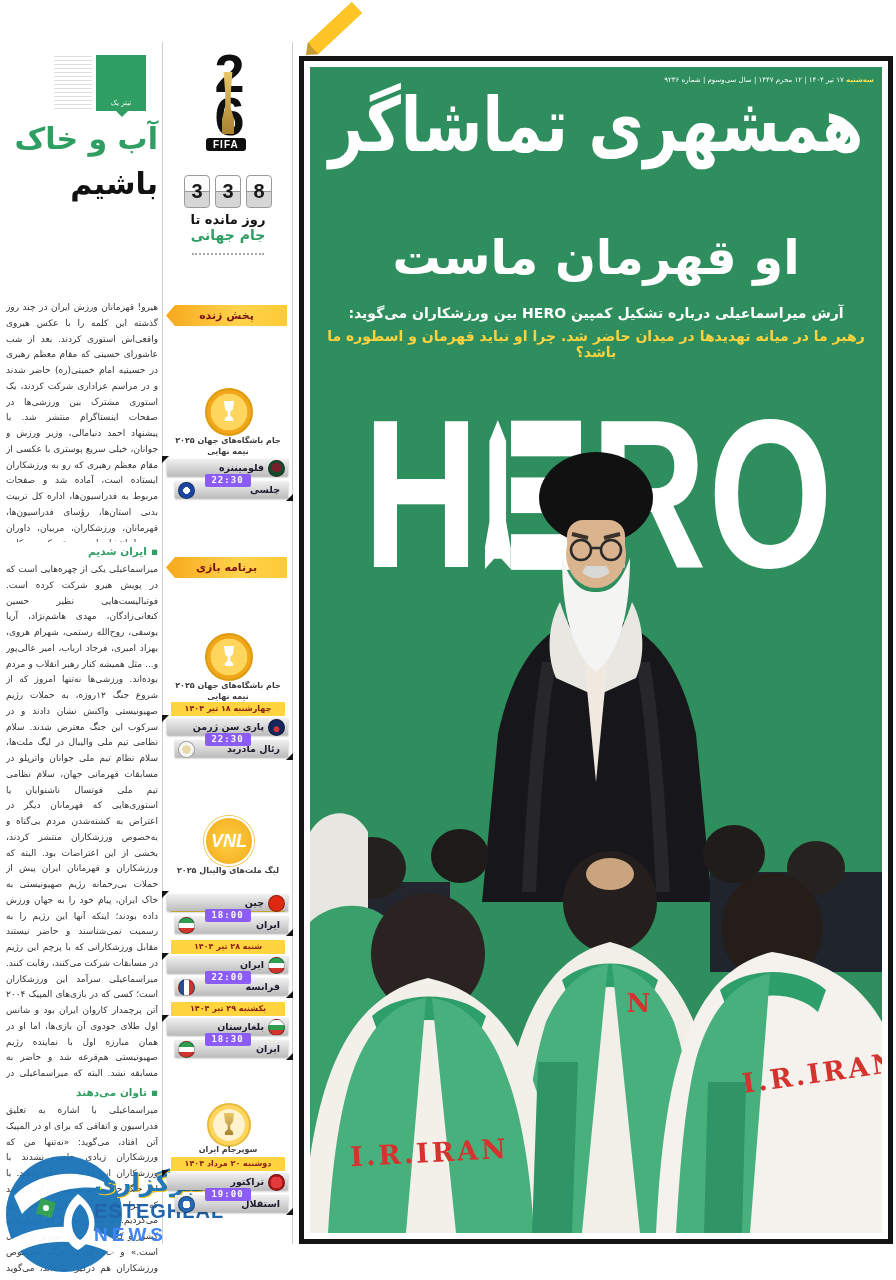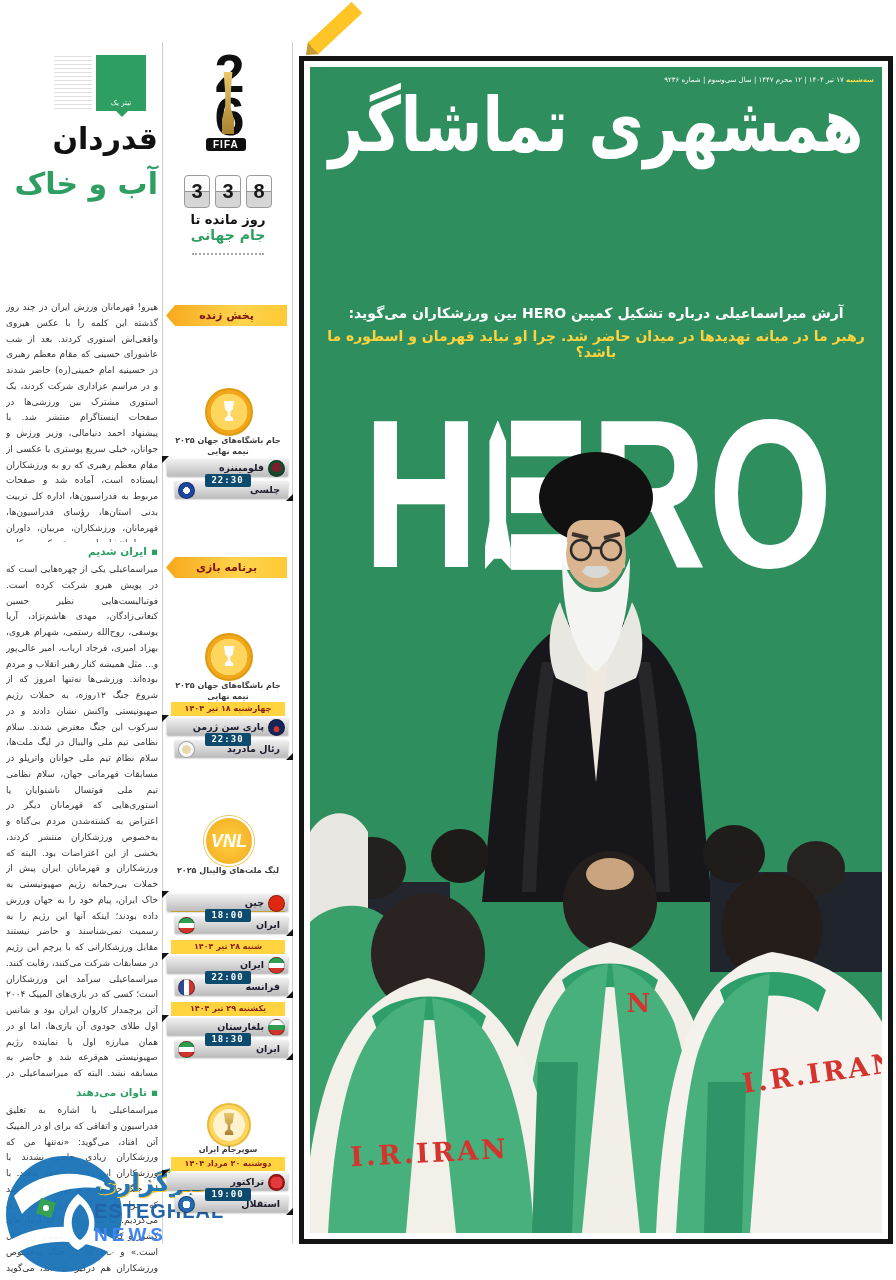--- a/index.html
+++ b/index.html
@@ -81,21 +81,21 @@
       box-shadow:0 1px 2px rgba(0,0,0,.35);}
   .bar .name{display:block;direction:rtl;font-size:9.5px;font-weight:bold;color:#1c1c2e;
       line-height:17px;text-align:right;white-space:nowrap;overflow:hidden;}
   .bar.home .name{padding-right:24px;padding-left:4px;}
   .bar.away .name{padding-right:8px;padding-left:24px;}
   .bar.away{margin-top:5px;margin-left:8px;}
   .tlogo{position:absolute;top:1px;width:15px;height:15px;border-radius:50%;border:1px solid rgba(0,0,0,.35);}
   .bar.home .tlogo{right:3px;}
   .bar.away .tlogo{left:3px;}
   .mtime{position:absolute;left:50%;transform:translateX(-50%);top:15px;width:46px;height:13px;
-      background:#0c4a6e;border-radius:2px;color:#fff;font-family:"DejaVu Sans Mono",monospace;
+      background:#8b5cf6;border-radius:2px;color:#fff;font-family:"DejaVu Sans Mono",monospace;
       font-size:9px;font-weight:bold;line-height:13px;text-align:center;letter-spacing:1px;z-index:2;}
   .match::before{content:"";position:absolute;left:-5px;top:-3px;
       border-top:7px solid #141414;border-right:7px solid transparent;}
   .match::after{content:"";position:absolute;right:-5px;bottom:-3px;
       border-bottom:7px solid #141414;border-left:7px solid transparent;}
 
   
   .lg-flu{background:radial-gradient(circle at 50% 42%,#7a1f2b 0 40%,#1a4a2e 42%);}
   .lg-che{background:radial-gradient(circle,#fff 0 30%,#1c47a0 32%);}
   .lg-psg{background:radial-gradient(circle at 50% 62%,#d0342c 0 24%,#15275a 26%);}
@@ -145,22 +145,22 @@
 <div class="page">
 
   <div class="vline" style="left:162px;"></div>
   <div class="vline" style="left:292px;"></div>
 
   <div class="abs deco-lines"></div>
   <div class="abs kicker-tab">
     <span>تیتر یک</span>
   </div>
   <div class="abs art-headline">
-    <div>قدردان</div>
     <div class="g">آب و خاک</div>
+    <div>باشیم</div>
   </div>
   <div class="abs art-body" style="left:6px;top:300px;height:242px;">هیرو! قهرمانان ورزش ایران در چند روز گذشته این کلمه را با عکس هیروی واقعی‌اش استوری کردند. بعد از شب عاشورای حسینی که مقام معظم رهبری در حسینیه امام خمینی(ره) حاضر شدند و در مراسم عزاداری شرکت کردند، یک استوری مشترک بین ورزشی‌ها در صفحات اینستاگرام منتشر شد. با پیشنهاد احمد دنیامالی، وزیر ورزش و جوانان، خیلی سریع پوستری با عکسی از مقام معظم رهبری که رو به ورزشکاران ایستاده است، آماده شد و صفحات مربوط به فدراسیون‌ها، اداره کل تربیت بدنی استان‌ها، رؤسای فدراسیون‌ها، قهرمانان، ورزشکاران، مربیان، داوران و... با انتشار این پوستر که به کلمه HERO مزین شده بود، رهبر کشور را به‌عنوان قهرمان اصلی معرفی کردند. اما چرا آنها این کار را انجام دادند؟ و چرا مقام معظم رهبری برای قهرمانان یک کشور در یک شب قهرمان اصلی می‌شود؟ دلیلش را آرش میراسماعیلی به‌خوبی توضیح می‌دهد: «ما این پویش را به راه انداختیم تا همه دنیا بداند که رهبر ما اسطوره و قهرمان ماست. چرا او قهرمان ما نباشد؟ با وجود همه تهدیدها و جو منفی که راه انداخته بودند، رهبر ما در میدان حاضر شد. بخش کوچکی از اتفاقاتی که در این چند روز برای کشور ما افتاد، برای کشورهای دیگر پیش آمد و دیدیم که چطور رهبران آنها فرار کردند و کشورشان از هم گسیخت. اما رهبر ما با اقتدار و صلابت کشور را رهبری کردند و باید قدردان او باشیم.»</div>
   <div class="abs sec-head" style="left:6px;top:545px;">ایران شدیم</div>
   <div class="abs art-body" style="left:6px;top:562px;height:520px;">میراسماعیلی یکی از چهره‌هایی است که در پویش هیرو شرکت کرده است. فوتبالیست‌هایی نظیر حسین کنعانی‌زادگان، مهدی هاشم‌نژاد، آریا یوسفی، روح‌الله رستمی، شهرام هروی، بهزاد امیری، فرجاد ارباب، امیر عالی‌پور و... مثل همیشه کنار رهبر انقلاب و مردم بوده‌اند. ورزشی‌ها نه‌تنها امروز که از شروع جنگ ۱۲روزه، به حملات رژیم صهیونیستی واکنش نشان دادند و در سرکوب این جنگ معترض شدند. سلام نظامی تیم ملی والیبال در لیگ ملت‌ها، سلام نظام تیم ملی جوانان واترپلو در مسابقات قهرمانی جهان، سلام نظامی تیم ملی فوتسال ناشنوایان یا استوری‌هایی که قهرمانان دیگر در اعتراض به کشته‌شدن مردم بی‌گناه و به‌خصوص ورزشکاران منتشر کردند، بخشی از این اعتراضات بود. البته که ورزشکاران و قهرمانان ایران پیش از حملات بی‌رحمانه رژیم صهیونیستی به خاک ایران، پیام خود را به جهان ورزش داده بودند؛ اینکه آنها این رژیم را به رسمیت نمی‌شناسند و حاضر نیستند مقابل ورزشکارانی که با پرچم این رژیم در مسابقات شرکت می‌کنند، رقابت کنند. میراسماعیلی سرآمد این ورزشکاران است؛ کسی که در بازی‌های المپیک ۲۰۰۴ آتن پرچمدار کاروان ایران بود و شانس اول طلای جودوی آن بازی‌ها، اما او در همان مبارزه اول با نماینده رژیم صهیونیستی هم‌قرعه شد و حاضر به مسابقه نشد. البته که میراسماعیلی در مقام ریاست فدراسیون جودو هم با این رژیم درگیر بود. فدراسیون او به‌خاطر کناره‌گیری ورزشکاران این رشته از رویارویی با جودوکاران رژیم صهیونیستی به‌مدت ۴ سال تعلیق شد و حالا جنگ با ایران، این خاطرات را برای او زنده کرده است: «ما آغازکننده جنگ نبودیم و این جنگ به ما تحمیل شد. رژیم جعلی صهیونیست بویی از انسانیت نبرده و با کشت و کشتاری که در غزه به راه انداخت، نشان داد که ابایی از حمله به کشورهای دیگر ندارد. البته که ایران ما متفاوت از کشورهای دیگر است. ما ایرانی هستیم با قدمت چندهزار ساله. مردم ما با هر سلیقه و با هر نظری و از هر حزبی، مشکلاتی را که با هم داشتند کنار گذاشتند و یکی شدند. ما ایران شدیم و حاضر شدیم برای خاک وطن جان بدهیم. سعی کردیم کنار هم باشیم. این جنگ انسجام و همبستگی خاصی به‌وجود آورد.»</div>
   <div class="abs sec-head" style="left:6px;top:1086px;">تاوان می‌دهند</div>
   <div class="abs art-body" style="left:6px;top:1103px;height:172px;">میراسماعیلی با اشاره به تعلیق فدراسیون و اتفاقی که برای او در المپیک آتن افتاد، می‌گوید: «نه‌تنها من که ورزشکاران زیادی حاضر نشدند با ورزشکاران این رژیم مسابقه بدهند. با این جنگ حالا مردم ما بهتر درک می‌کنند که چرا ما از آن مبارزات خودداری می‌کردیم. ما نشان دادیم که آرمان‌های کشور و کارهای ارزشی مهم‌تر از مدال است.» و حالا که در جنگ به‌خصوص ورزشکاران هم درگیر شده‌اند، می‌گوید تاوان می‌دهند.</div>
 
   <div class="abs wm">
     <svg width="125" height="125" viewBox="0 0 125 125" style="position:absolute;left:0;top:12px;">
       <circle cx="62" cy="62" r="58" fill="#1b74b8"></circle>
@@ -285,20 +285,21 @@
   <div class="abs poster">
     <div class="pencil"></div>
     <div class="pgreen">
 
       <div class="dateline">
         <span class="day">سه‌شنبه</span>
         <span>۱۷ تیر ۱۴۰۴ | ۱۲ محرم ۱۴۴۷ | سال سی‌وسوم | شماره ۹۲۳۶</span>
       </div>
 
       <div class="masthead">همشهری تماشاگر</div>
+      <div class="p-headline">او قهرمان ماست</div>
       <div class="p-sub1">آرش میراسماعیلی درباره تشکیل کمپین HERO بین ورزشکاران می‌گوید:</div>
       <div class="p-sub2">رهبر ما در میانه تهدیدها در میدان حاضر شد. چرا او نباید قهرمان و اسطوره ما باشد؟</div>
 
       <div class="hero-word">
         <span class="ltr">H</span>
         <span class="eblock">
           <span class="missile"></span>
           <span class="ebar t"></span>
           <span class="ebar m"></span>
           <span class="ebar b"></span>

